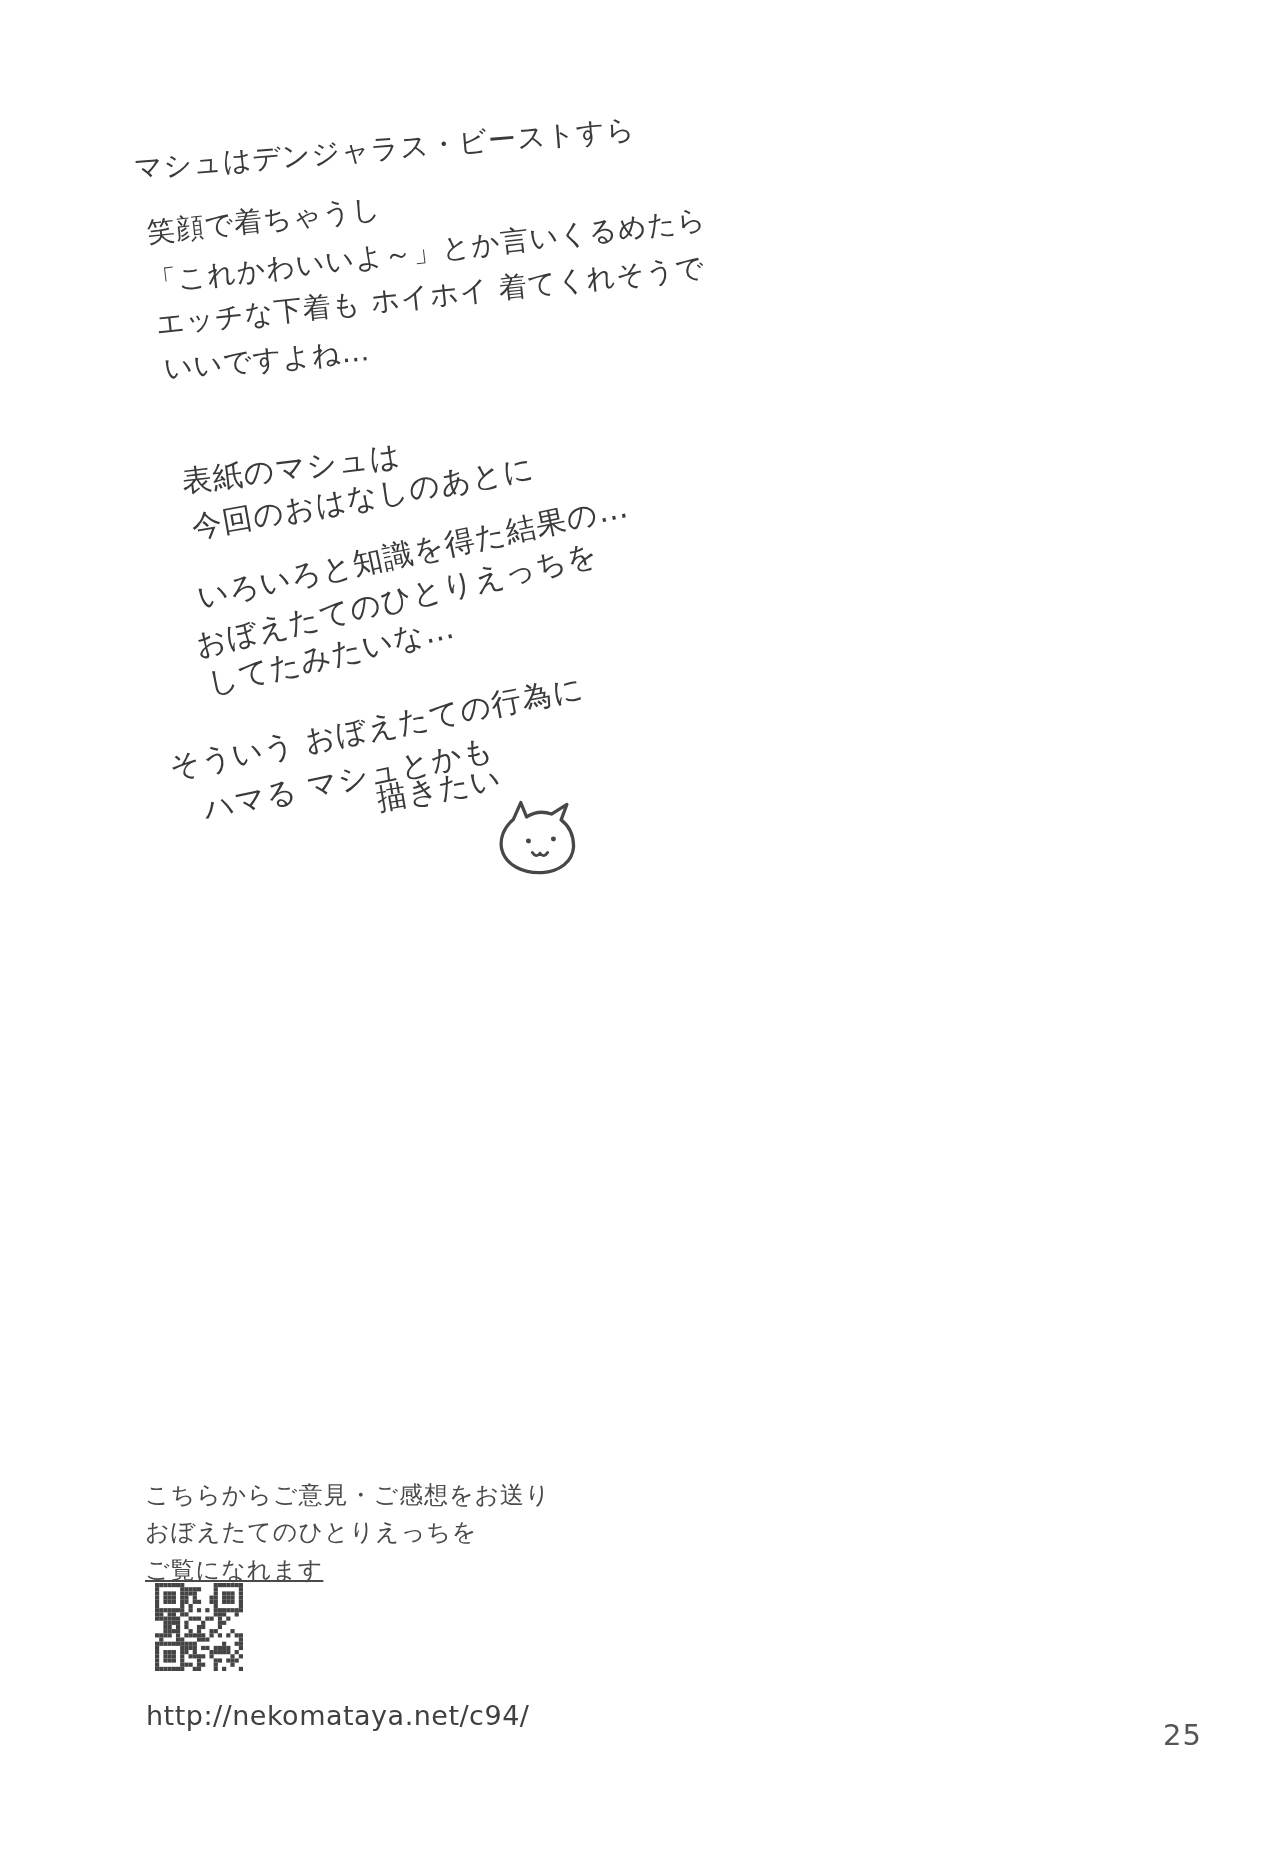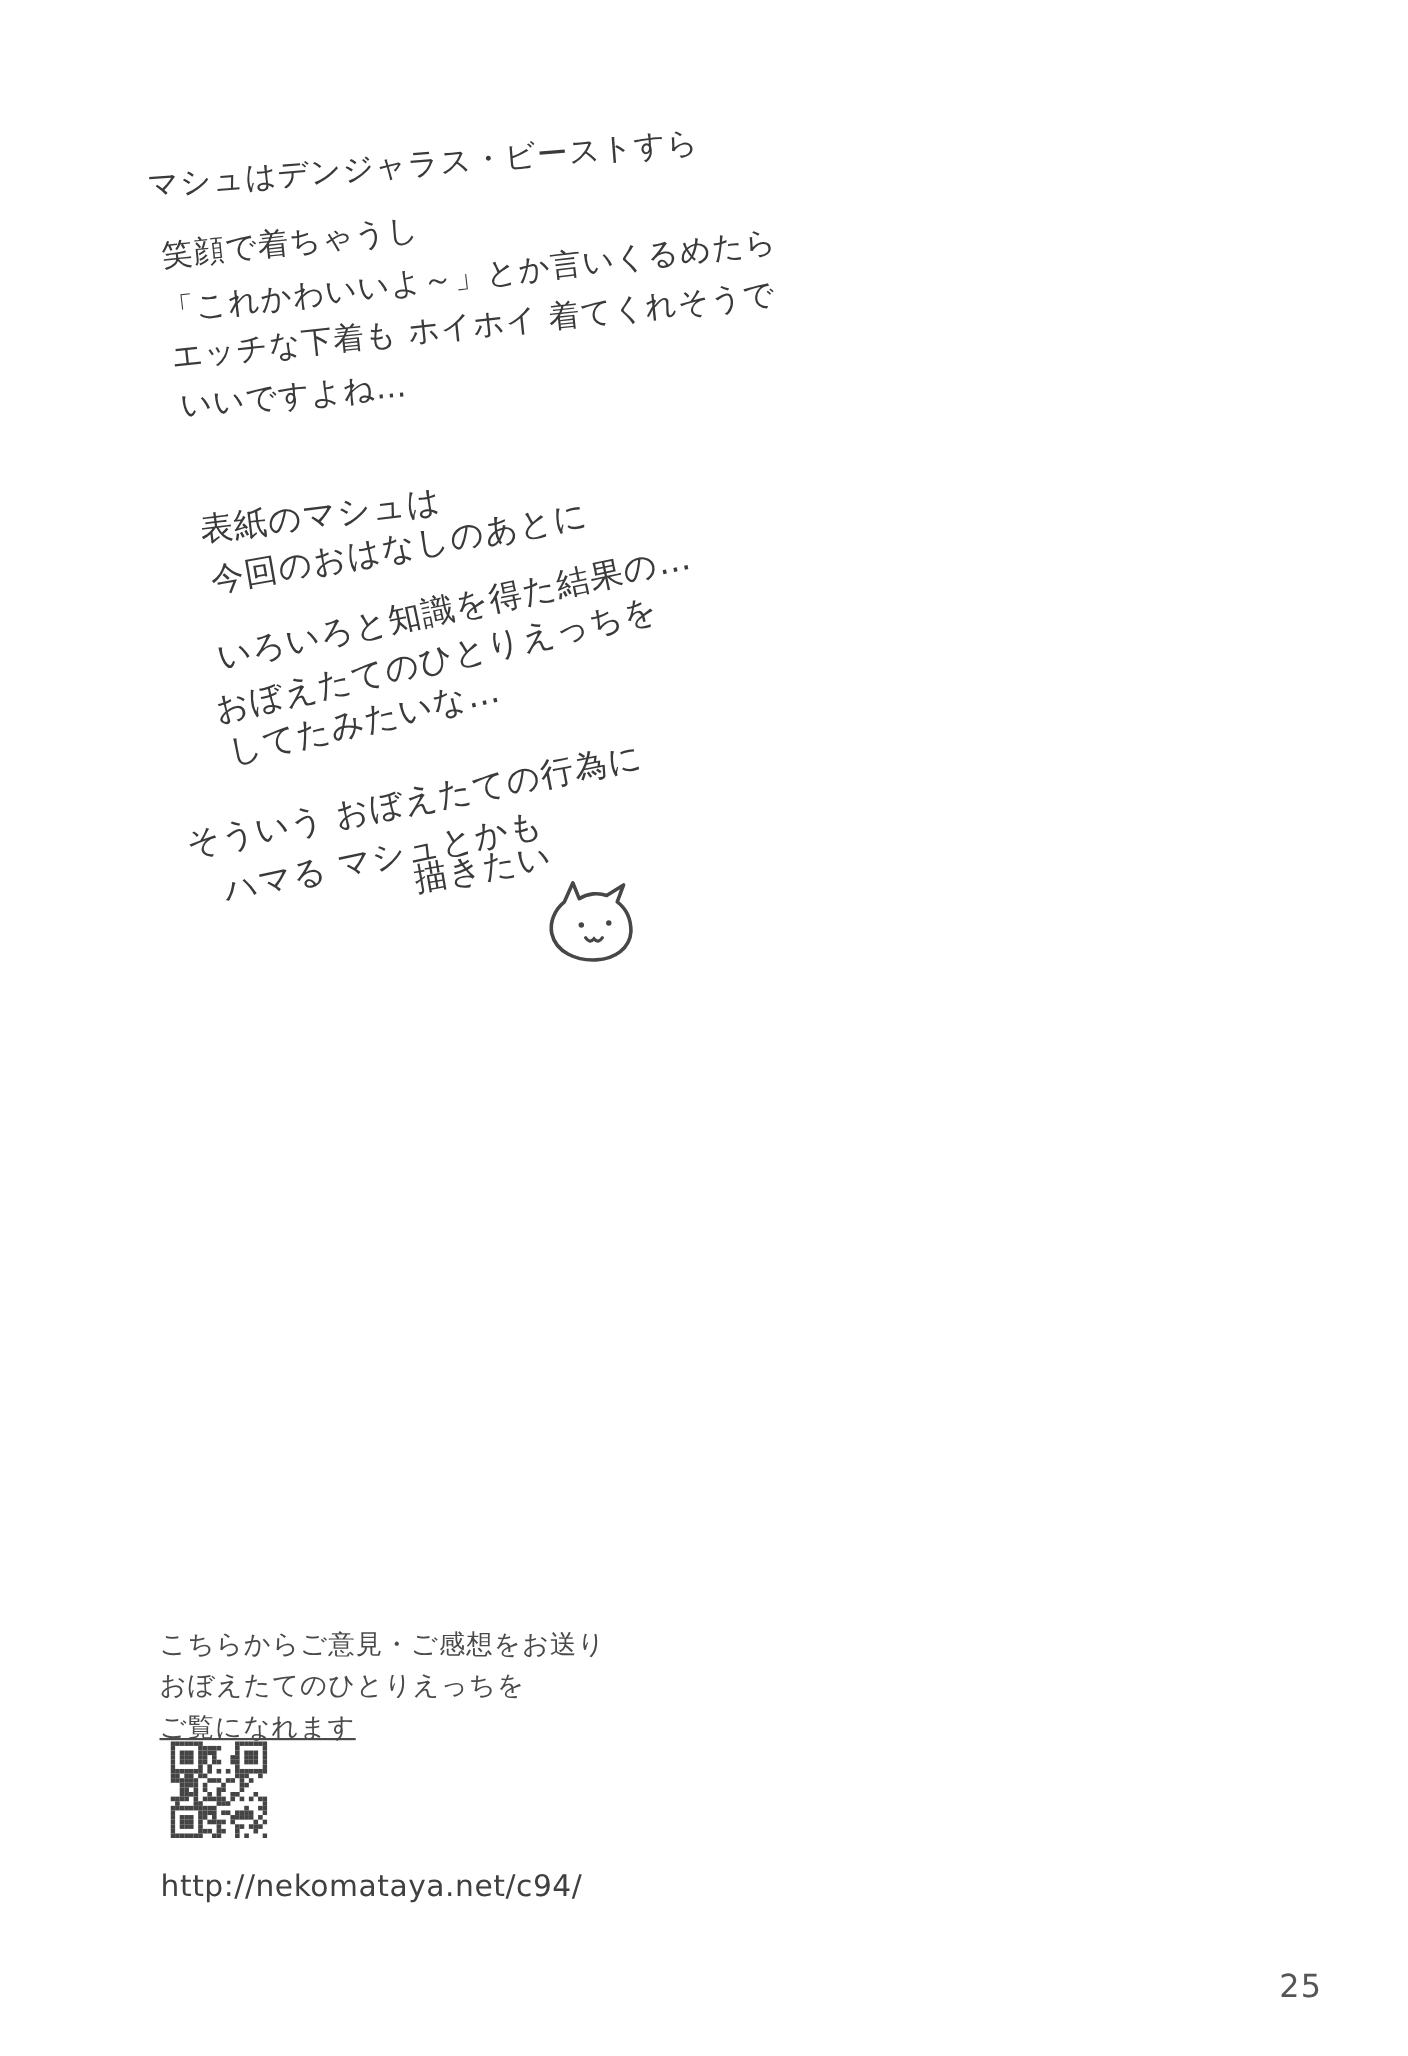--- a/index.html
+++ b/index.html
@@ -323,15 +323,15 @@
           <rect x="40" y="80" width="4" height="4" fill="#444444"></rect>
           <rect x="56" y="80" width="4" height="4" fill="#444444"></rect>
           <rect x="64" y="80" width="4" height="4" fill="#444444"></rect>
           <rect x="80" y="80" width="4" height="4" fill="#444444"></rect>
         </g>
       </svg>
   </div>
 
   <div class="url" style="left:146px;top:1700px;">http://nekomataya.net/c94/</div>
 
-  <div class="pagenum" style="left:1163px;top:1788px;">25</div>
+  <div class="pagenum" style="left:1163px;top:1718px;">25</div>
 
 </div>
 
 </body></html>

